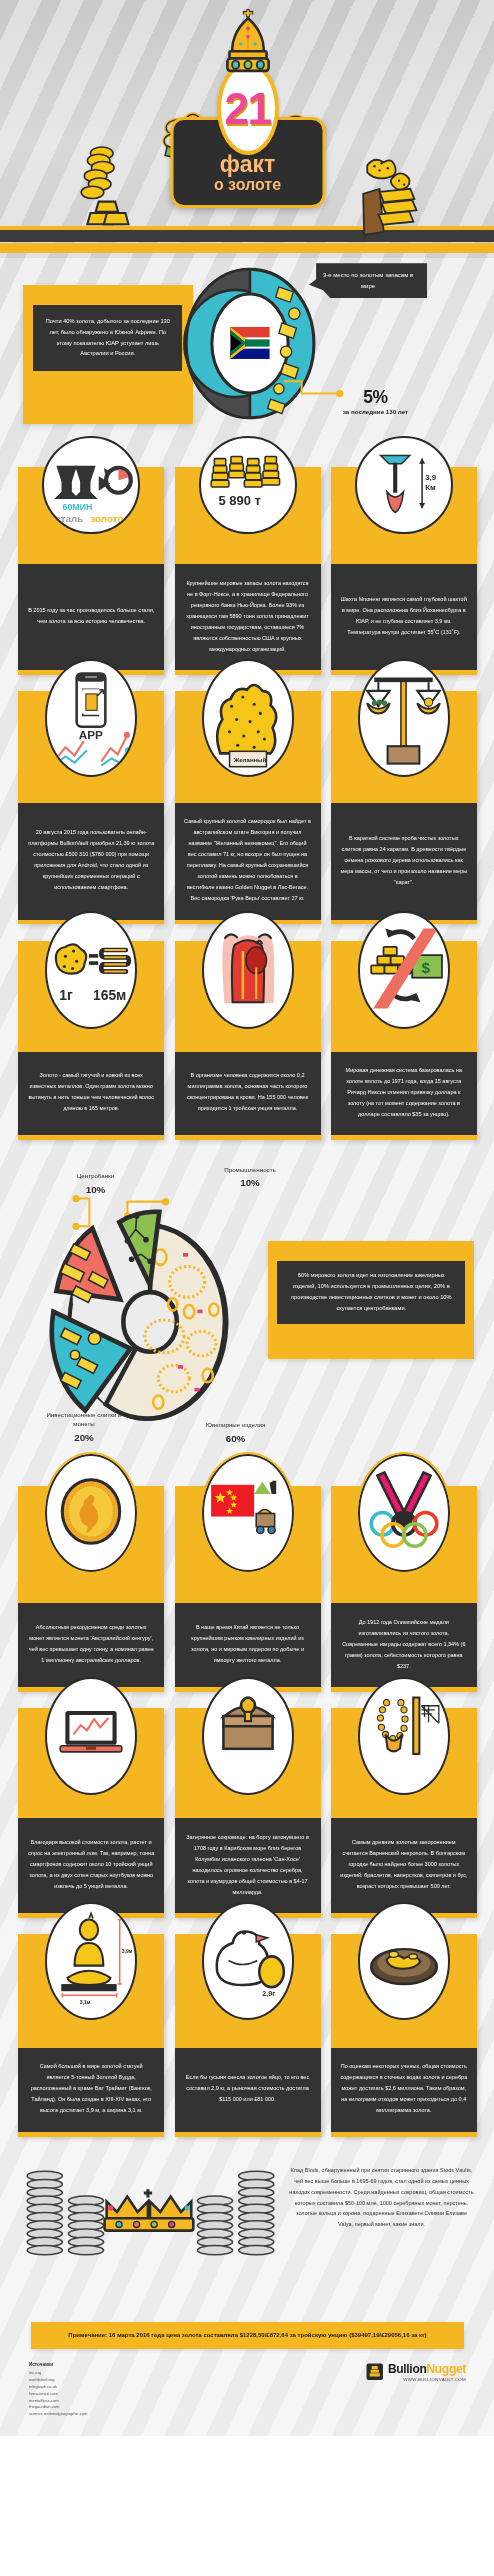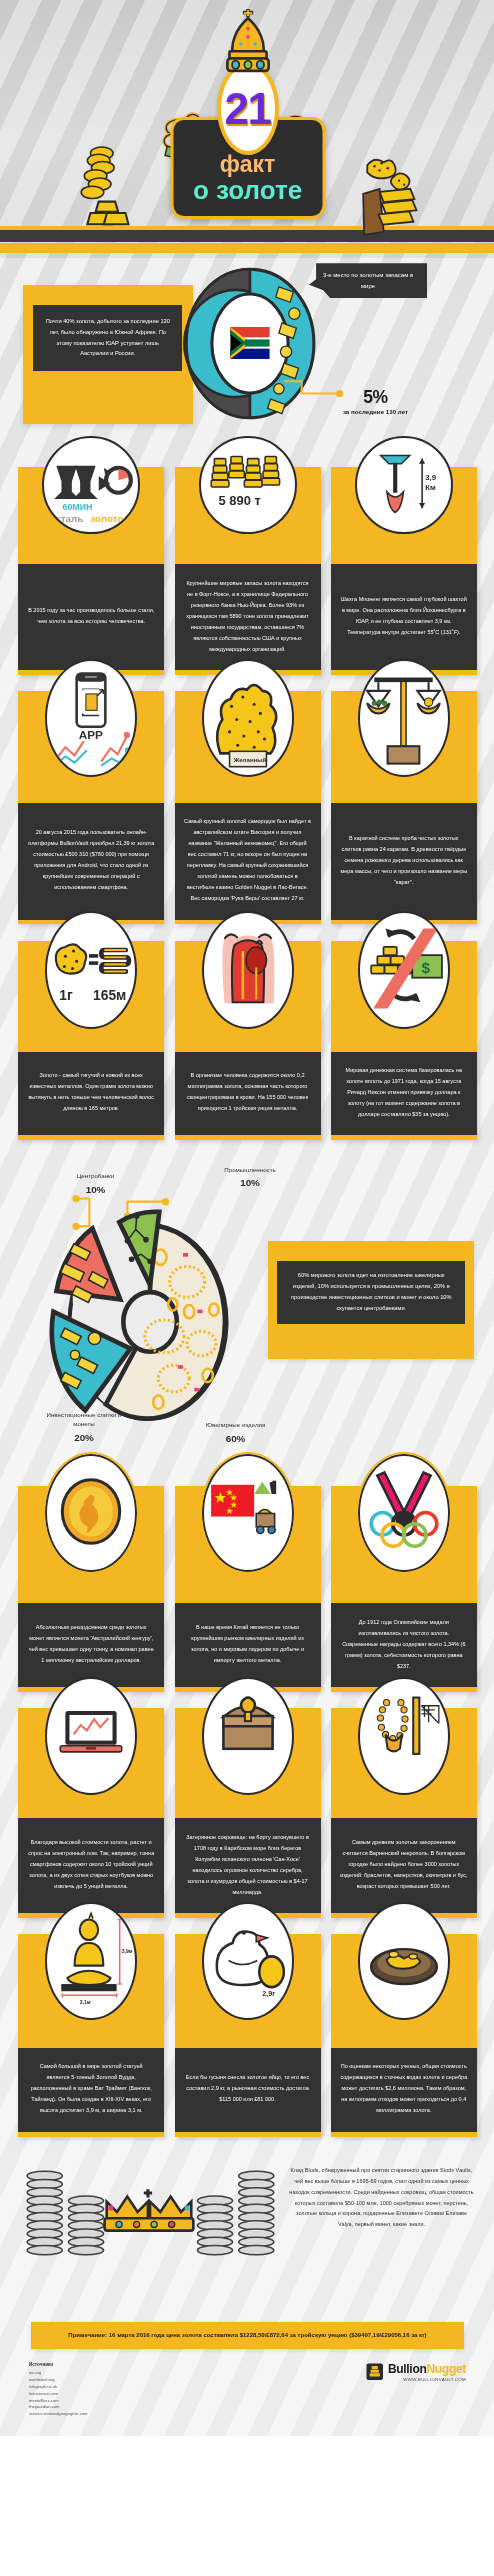--- a/index.html
+++ b/index.html
@@ -43,33 +43,33 @@
     top:62px; z-index:4; text-align:center;
   }
   .badge-oval {
     width:62px; height:93px; border-radius:50%;
     background:#fff; border:4.6px solid #f5b721;
     display:flex; align-items:center; justify-content:center;
     margin:0 auto; position:relative; z-index:4;
     box-shadow:0 1.5px 4.1px rgba(0,0,0,.18);
   }
   .badge-num {
-    font-size:44px; font-weight:bold; color:#6d28d9;
+    font-size:44px; font-weight:bold; color:#ec4899;
     letter-spacing:-1.5px; line-height:1;
     text-shadow:1px 1.5px 0 #d99c10;
   }
   .title-plate {
     position:absolute; left:50%; transform:translateX(-50%);
     top:117px; width:155px; padding:32px 0 11.3px;
     background:#2e2e2e; border:3.6px solid #f5b721;
     border-radius:13.4px; text-align:center; z-index:3;
     box-shadow:0 2.6px 6.2px rgba(0,0,0,.22);
   }
   .title-plate .t1 { font-size:23px; color:#fdba74; font-weight:bold; line-height:1.05; }
-  .title-plate .t2 { font-size:26px; color:#5eead4; font-weight:bold; line-height:1.1; }
+  .title-plate .t2 { font-size:16px; color:#fdba74; font-weight:bold; line-height:1.1; }
 
   .deco { position:absolute; z-index:3; }
   .header-strip-dark {
     position:absolute; left:0; right:0; bottom:16.5px; height:11.3px;
     background:#3b3b3b;
   }
   .header-strip-gold {
     position:absolute; left:0; right:0; bottom:5.2px; height:10.3px;
     background:#f5b721;
   }

